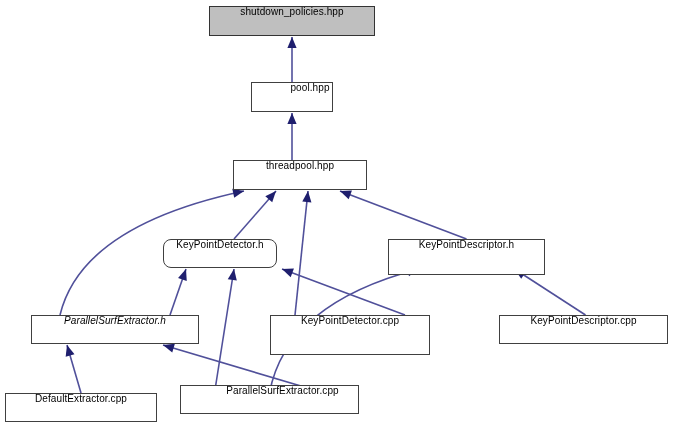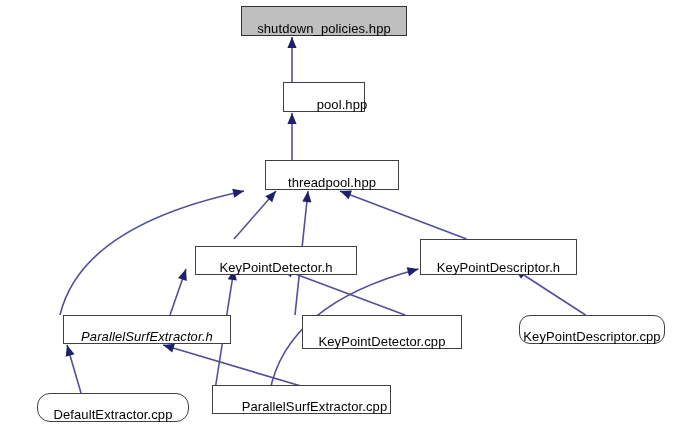--- a/index.html
+++ b/index.html
@@ -21,29 +21,28 @@
     top: 0;
     width: 677px;
     height: 427px;
   }
   .node-box {
     position: absolute;
     box-sizing: border-box;
     background: #ffffff;
     border: 1px solid #404040;
     display: flex;
-    align-items: flex-end;
+    align-items: flex-start;
     justify-content: center;
-    font-size: 13px;
+    font-size: 10px;
     color: #000000;
     letter-spacing: 0.1px;
     white-space: nowrap;
     line-height: 1;
     z-index: 3;
-    margin-left: 32px;
   }
   .node-box.root {
     background: #bfbfbf;
     border: 1px solid #333333;
   }
   .node-label {
     display: block;
     padding: 0 2px;
     transform: translateY(-0.5px);
   }
@@ -92,35 +91,35 @@
   <div id="nodes-layer">
       <div class="node-box root" style="left: 209px; top: 6px; width: 166px; height: 30px;">
         <span class="node-label">shutdown_policies.hpp</span>
       </div>
       <div class="node-box" style="left: 251px; top: 82px; width: 82px; height: 30px; padding-left: 36px;">
         <span class="node-label">pool.hpp</span>
       </div>
       <div class="node-box" style="left: 233px; top: 160px; width: 134px; height: 30px;">
         <span class="node-label">threadpool.hpp</span>
       </div>
-      <div class="node-box" style="left: 163px; top: 246px; width: 162px; height: 29px;">
+      <div class="node-box" style="left: 163px; top: 239px; width: 114px; height: 29px; border-radius: 8px;">
         <span class="node-label">KeyPointDetector.h</span>
       </div>
       <div class="node-box" style="left: 388px; top: 239px; width: 157px; height: 36px;">
         <span class="node-label">KeyPointDescriptor.h</span>
       </div>
       <div class="node-box" style="left: 31px; top: 315px; width: 168px; height: 29px; font-style: italic;">
         <span class="node-label">ParallelSurfExtractor.h</span>
       </div>
-      <div class="node-box" style="left: 270px; top: 315px; width: 160px; height: 34px;">
+      <div class="node-box" style="left: 270px; top: 315px; width: 160px; height: 40px;">
         <span class="node-label">KeyPointDetector.cpp</span>
       </div>
-      <div class="node-box" style="left: 487px; top: 315px; width: 146px; height: 29px; border-radius: 11px;">
+      <div class="node-box" style="left: 499px; top: 315px; width: 169px; height: 29px;">
         <span class="node-label">KeyPointDescriptor.cpp</span>
       </div>
-      <div class="node-box" style="left: 5px; top: 393px; width: 152px; height: 29px; border-radius: 13px;">
+      <div class="node-box" style="left: 5px; top: 393px; width: 152px; height: 29px;">
         <span class="node-label">DefaultExtractor.cpp</span>
       </div>
       <div class="node-box" style="left: 180px; top: 385px; width: 179px; height: 29px; padding-left: 26px;">
         <span class="node-label">ParallelSurfExtractor.cpp</span>
       </div>
     </div>
 </div>
 
 </body></html>

